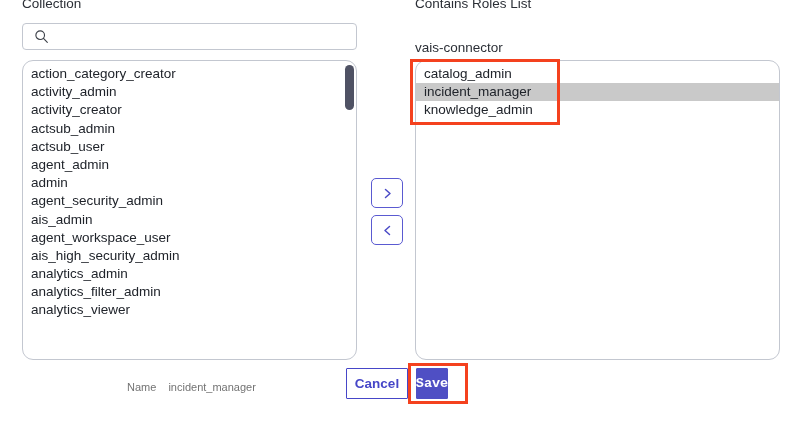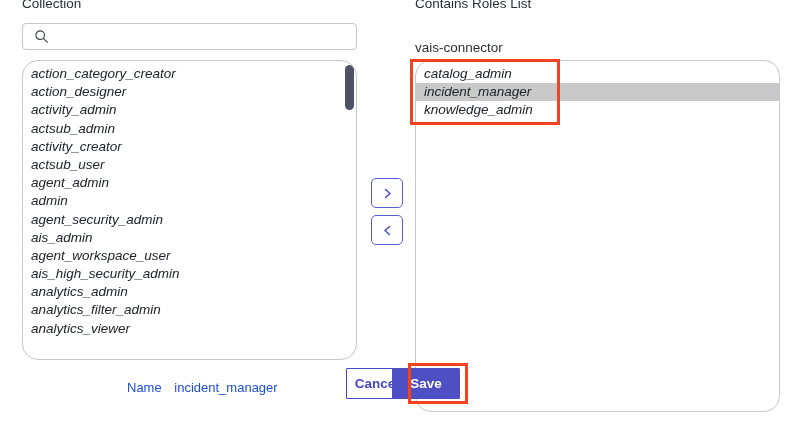--- a/index.html
+++ b/index.html
@@ -61,36 +61,35 @@
     color: #20242b;
     padding: 0;
     height: 20px;
   }
   .search-box input::placeholder { color: #9aa0aa; }
 
   .list-panel {
     position: absolute;
     box-sizing: border-box;
     border: 1px solid #c3c7d0;
-    border-radius: 16px;
+    border-radius: 11px;
     background: #ffffff;
     overflow: hidden;
-    font-style: italic;
   }
   #collection-list {
     left: 22px;
     top: 60px;
     width: 335px;
     height: 300px;
   }
   #contains-roles-list {
     left: 415px;
     top: 60px;
     width: 365px;
-    height: 352px;
+    height: 300px;
   }
 
   .list-scroll {
     position: absolute;
     left: 0;
     top: 0;
     right: 0;
     bottom: 0;
     padding: 4px 0 0 0;
   }
@@ -164,27 +163,28 @@
   #cancel-button {
     left: 346px;
     top: 368px;
     width: 62px;
     height: 31px;
     border: 1px solid #4646c8;
     background: #ffffff;
     color: #4646c8;
   }
   #save-button {
-    left: 392px;
+    left: 416px;
     top: 368px;
-    width: 68px;
+    width: 32px;
     height: 31px;
     border: 1px solid #4f4fc4;
     background: #4f4fc4;
     color: #ffffff;
+    font-family: Liberation Mono, monospace;
   }
 
   
   .annotation {
     position: absolute;
     box-sizing: border-box;
     border: 3px solid #f4411e;
     pointer-events: none;
     background: transparent;
   }
@@ -199,47 +199,46 @@
     top: 363px;
     width: 60px;
     height: 41px;
   }
 
   
   #name-row {
     position: absolute;
     left: 127px;
     top: 379px;
-    font-size: 13px;
+    font-size: 11px;
     line-height: 17px;
     white-space: nowrap;
-    color: #1d4ed8;
+    color: #737373;
   }
   #name-row .name-label { margin-right: 9px; }
 </style>
 </head>
 <body>
 
 <div class="field-label" id="left-col-label">Collection</div>
 
 <div class="search-box">
   <svg class="mag" viewBox="0 0 16 16">
     <circle cx="6.6" cy="6.6" r="4.6" fill="none" stroke="#3b3f47" stroke-width="1.2"></circle>
     <line x1="10.1" y1="10.1" x2="14.2" y2="14.2" stroke="#3b3f47" stroke-width="1.2" stroke-linecap="round"></line>
   </svg>
   <input type="text" value="" placeholder="" style="">
 </div>
 
 <div class="list-panel" id="collection-list">
   <div class="list-scroll" id="collection-list-scroll">
       <div class="list-item">action_category_creator</div>
-      <div class="list-item">action_designer</div>
       <div class="list-item">activity_admin</div>
+      <div class="list-item">activity_creator</div>
       <div class="list-item">actsub_admin</div>
-      <div class="list-item">activity_creator</div>
       <div class="list-item">actsub_user</div>
       <div class="list-item">agent_admin</div>
       <div class="list-item">admin</div>
       <div class="list-item">agent_security_admin</div>
       <div class="list-item">ais_admin</div>
       <div class="list-item">agent_workspace_user</div>
       <div class="list-item">ais_high_security_admin</div>
       <div class="list-item">analytics_admin</div>
       <div class="list-item">analytics_filter_admin</div>
       <div class="list-item">analytics_viewer</div>

